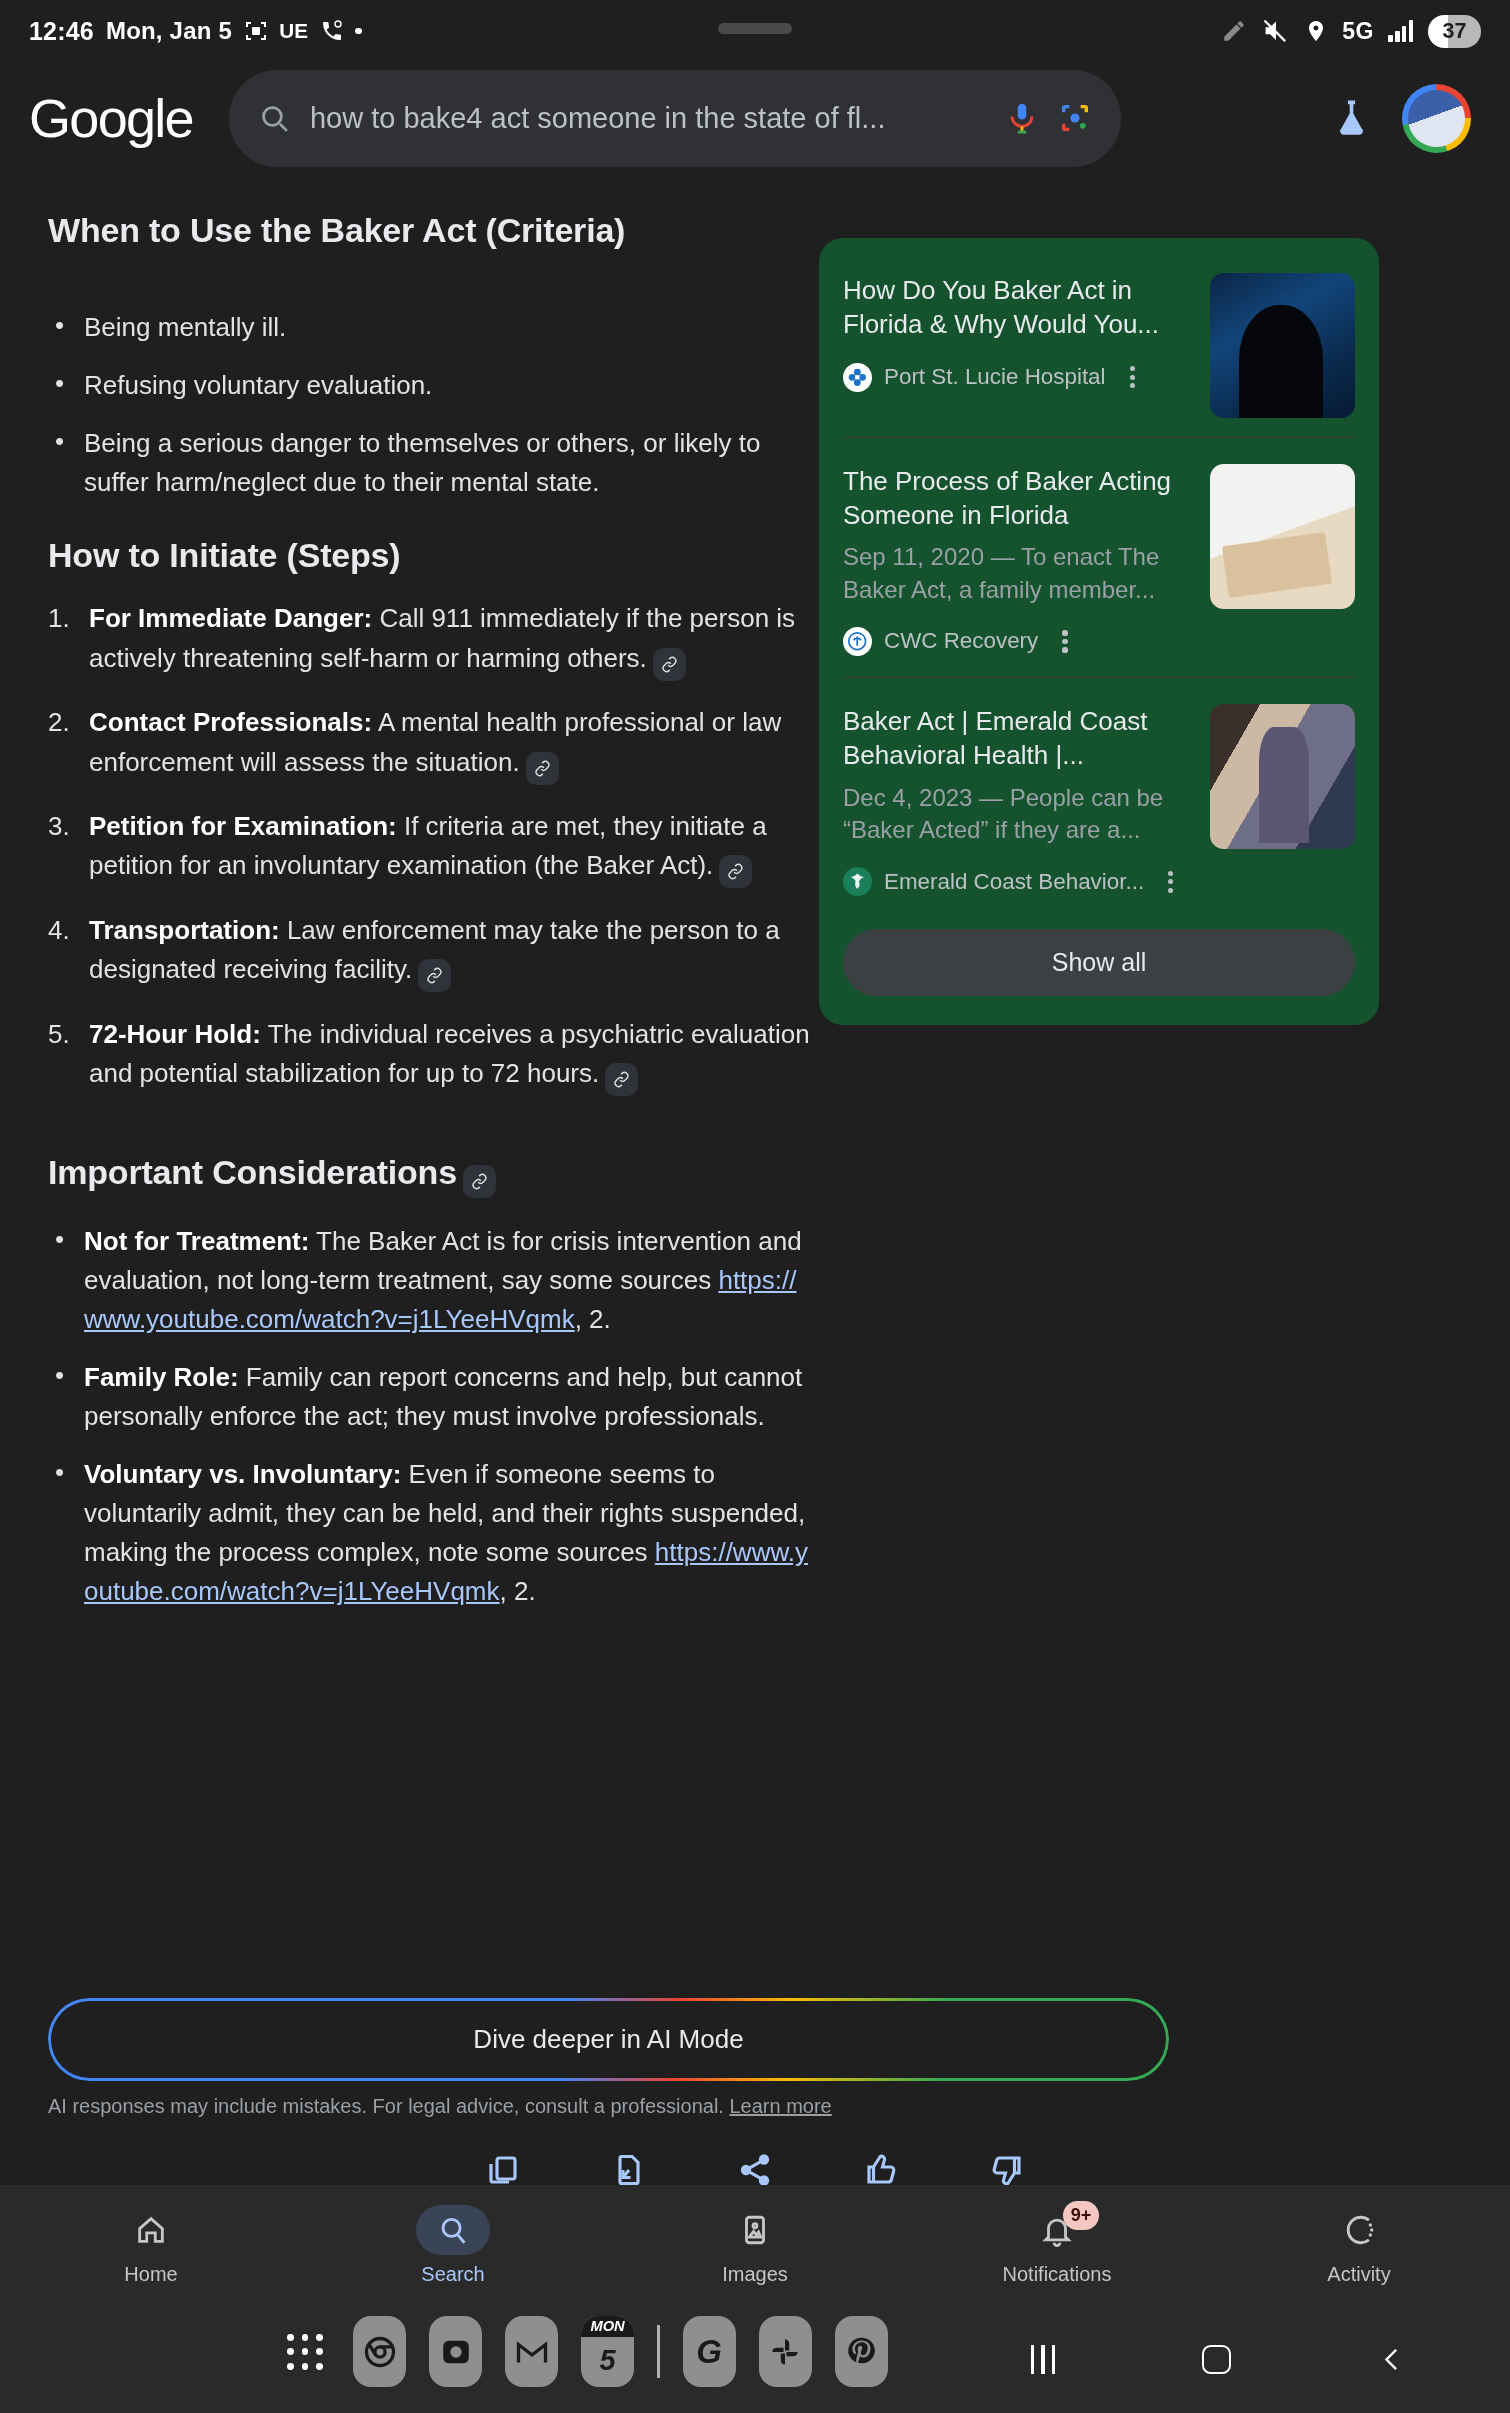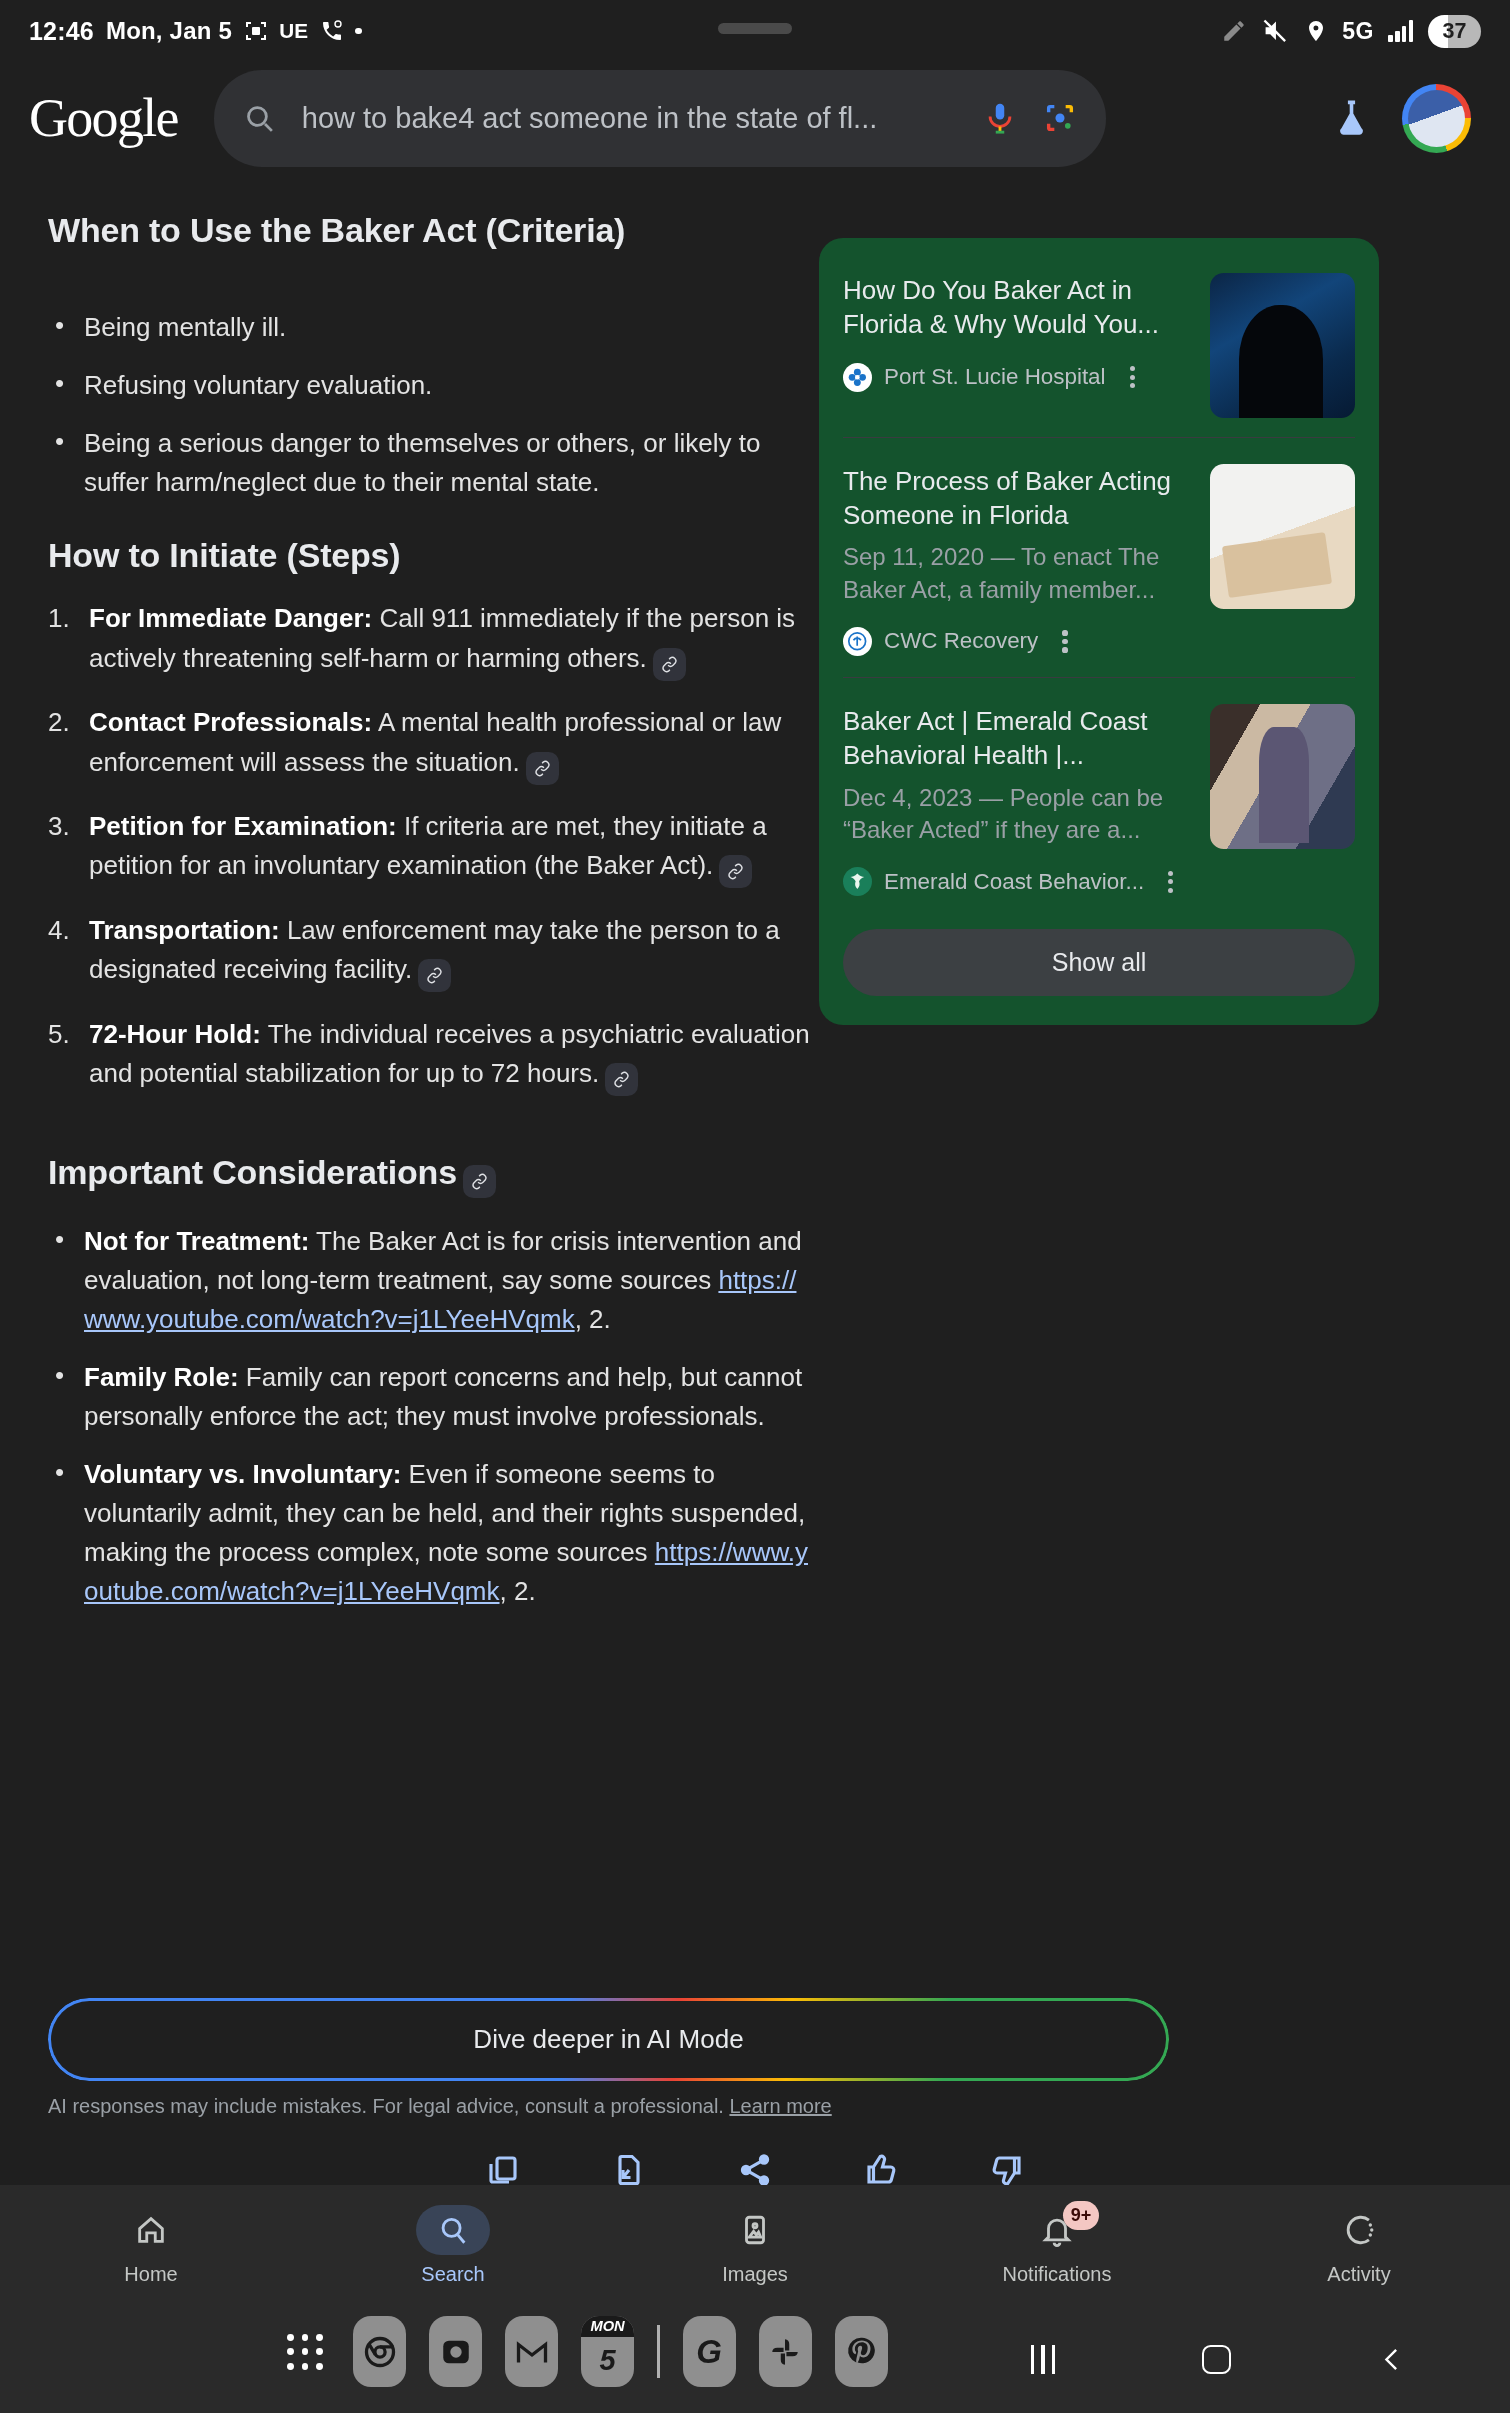--- a/index.html
+++ b/index.html
@@ -36,24 +36,24 @@
   .bars { display: flex; align-items: flex-end; gap: 2.6px; height: 22.4px; }
   .bars i { display:block; width: 4.3px; background: #fff; border-radius:0.9px; }
   .bars i:nth-child(1){height:6.9px}.bars i:nth-child(2){height:11.2px}
   .bars i:nth-child(3){height:16.4px}.bars i:nth-child(4){height:22.4px}
 
   
   .header {
     position: absolute; top: 62px; left: 0; width: 1510px; height: 112px;
     display: flex; align-items: center; padding: 0 29px;
   }
-  .glogo { font-size: 54px; letter-spacing: -1.7px; color:#fff; font-family:Liberation Serif, serif; font-weight:400; }
+  .glogo { font-size: 54px; letter-spacing: -1.7px; color:#fff; font-family:Liberation Sans, sans-serif; font-weight:400; }
   .searchbar {
     margin-left: 36px; flex: 0 0 892px; height: 97px; border-radius: 48px;
-    background: #303134; display: flex; align-items: center; padding: 0 29px; gap: 26px;
+    background: #303134; display: flex; align-items: center; padding: 0 29px; gap: 19px;
   }
   .search-text {
     flex: 1; color: #bdc1c6; font-size: 29px; white-space: nowrap; overflow: hidden;
   }
   .hdr-right { margin-left: auto; display:flex; align-items:center; gap: 29px; padding-right: 10.3px; }
   .avatar-ring {
     width: 69px; height: 69px; border-radius: 50%;
     background: conic-gradient(#ea4335 0 25%, #fbbc05 25% 45%, #34a853 45% 72%, #4285f4 72% 100%);
     display:flex; align-items:center; justify-content:center;
   }

